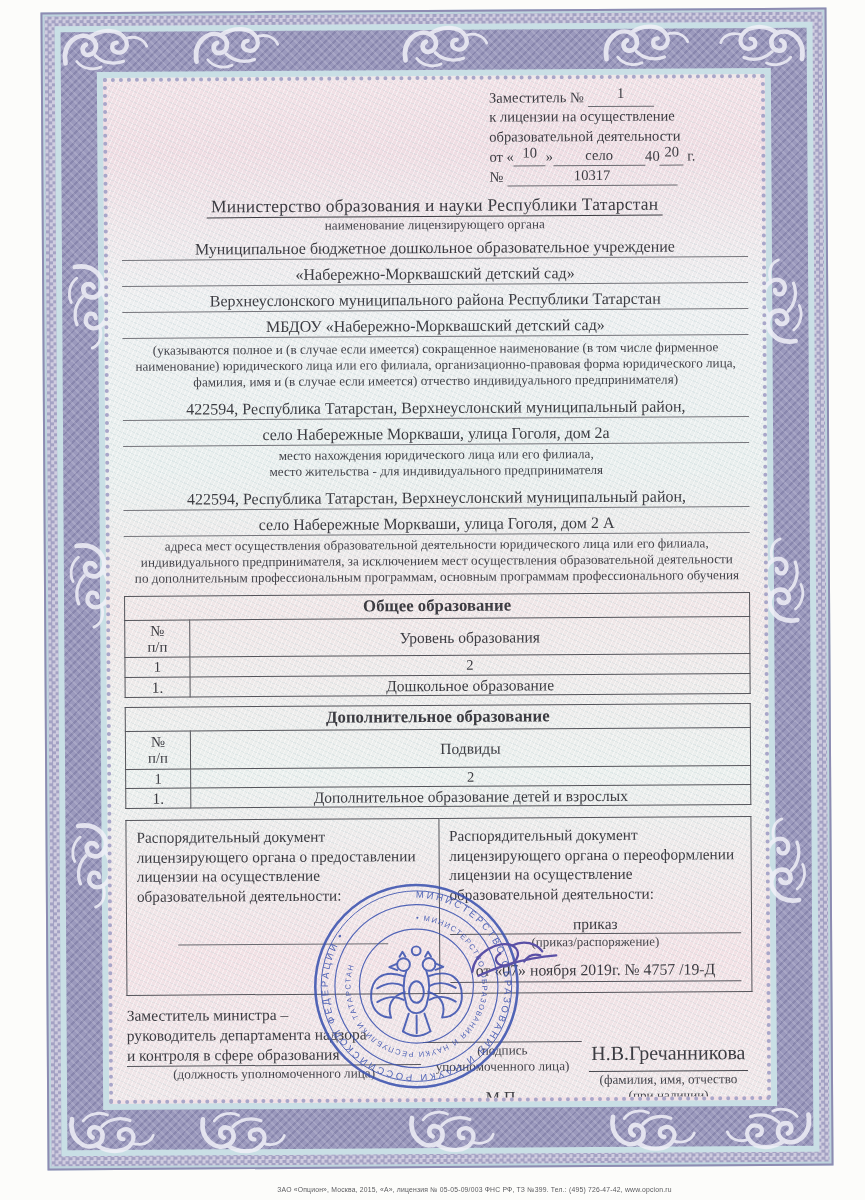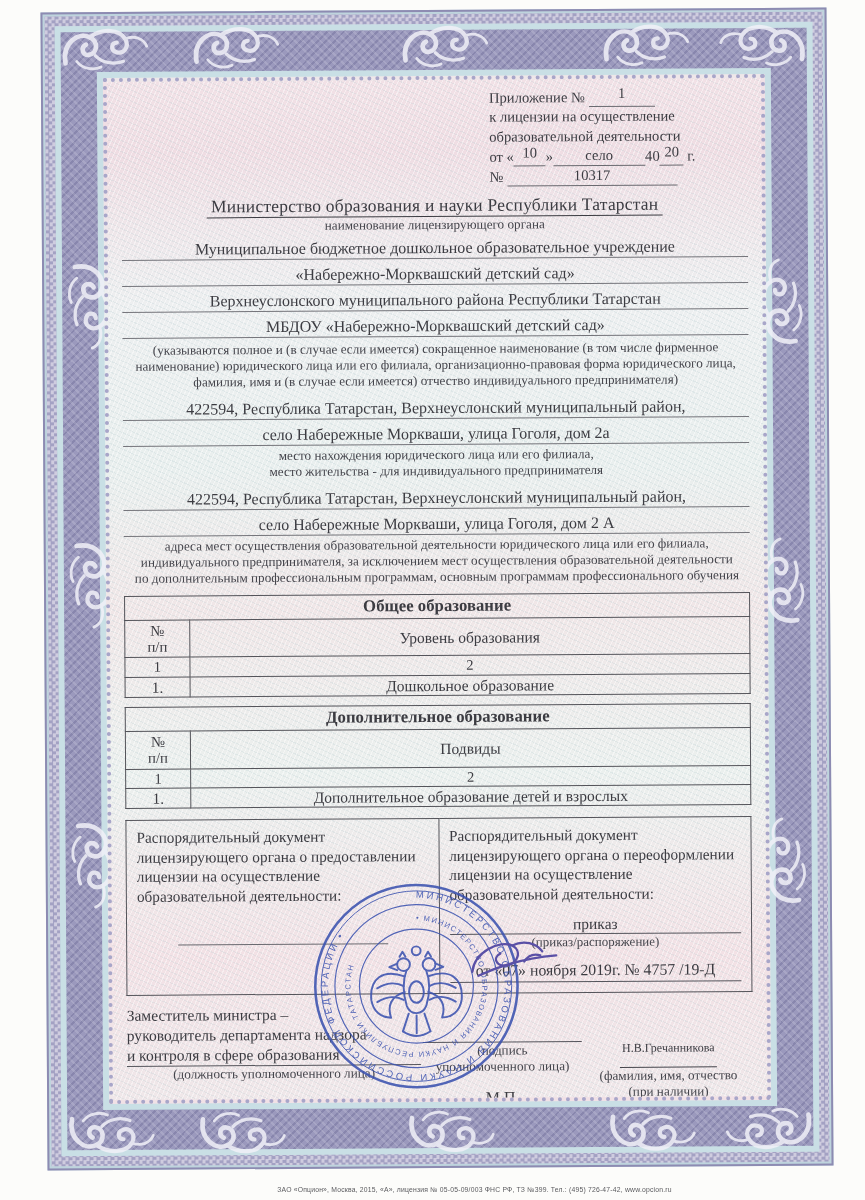--- a/index.html
+++ b/index.html
@@ -54,21 +54,21 @@
   .blankline{width:210px;margin:24px auto 0;border-bottom:1px solid #6a6a70;height:14px}
   .doc-type{text-align:center;border-bottom:1px solid #55555c;margin-top:10px;font-size:15.5px}
   .doc-type-cap{text-align:center;font-size:13px;color:#45454c}
   .order-details{text-align:center;border-bottom:1px solid #55555c;margin-top:9px;font-size:15.8px;padding-bottom:1px}
   .sig{display:flex;margin-top:10px}
   .sig-left{width:47%;font-size:15.6px;line-height:1.28}
   .sig-left .u-last{border-bottom:1px solid #55555c;display:block}
   .sig-mid{width:26%;text-align:center;position:relative}
   .sig-line{height:38px;border-bottom:1px solid #55555c;margin:0 2px}
   .sig-right{width:27%;text-align:center}
-  .name{display:inline-block;border-bottom:1px solid #45454c;margin-top:38px;font-size:12px;padding:0 2px 11px}
+  .name{display:inline-block;border-bottom:1px solid #45454c;margin-top:38px;font-size:20px;padding:0 2px 5px}
   .mp{font-size:16px;margin-top:13px}
   .seal{position:absolute;left:196px;top:798px;width:216px;height:216px;opacity:.88;pointer-events:none}
   .signature-svg{position:absolute;left:352px;top:856px;width:104px;height:52px;pointer-events:none}
   .printline{position:absolute;left:0;right:0;bottom:7px;text-align:center;transform:translateX(42px);
              font-family:"Liberation Sans",sans-serif;font-size:6.8px;color:#5a5a5e;letter-spacing:.2px}
 </style>
 </head>
 <body>
 
 <svg width="0" height="0" style="position:absolute" aria-hidden="true">
@@ -135,21 +135,21 @@
             </svg>
       <svg class="orn r3">
               <use href="#flourish"></use>
             </svg>
      <div class="f5">
       <div class="f6">
        <div class="content">
 
         <div class="apx">
           <div>
-            <span>Приложение №</span>
+            <span>Заместитель №</span>
             <span class="fill" style="width:66px"><span class="num-up">1</span></span>
           </div>
           <div>к лицензии на осуществление</div>
           <div>образовательной деятельности</div>
           <div>
             <span>от «</span><span class="fill" style="width:32px"><span class="num-up">10</span></span><span>»</span><span class="fill" style="width:92px">село</span><span>40</span><span class="fill" style="width:24px"><span class="num-up">20</span></span> <span>г.</span>
           </div>
           <div>
             <span>№</span>
             <span class="fill" style="width:170px">10317</span>

